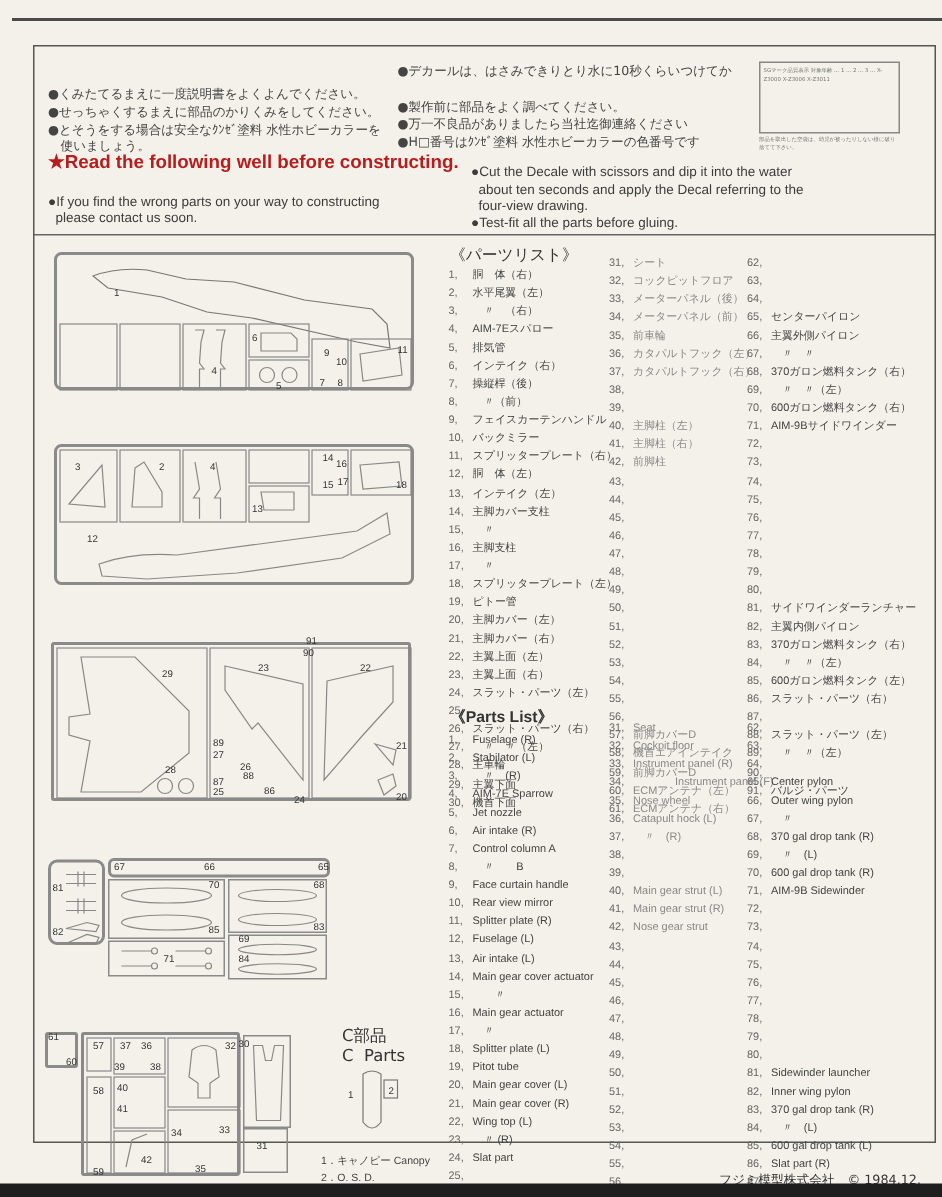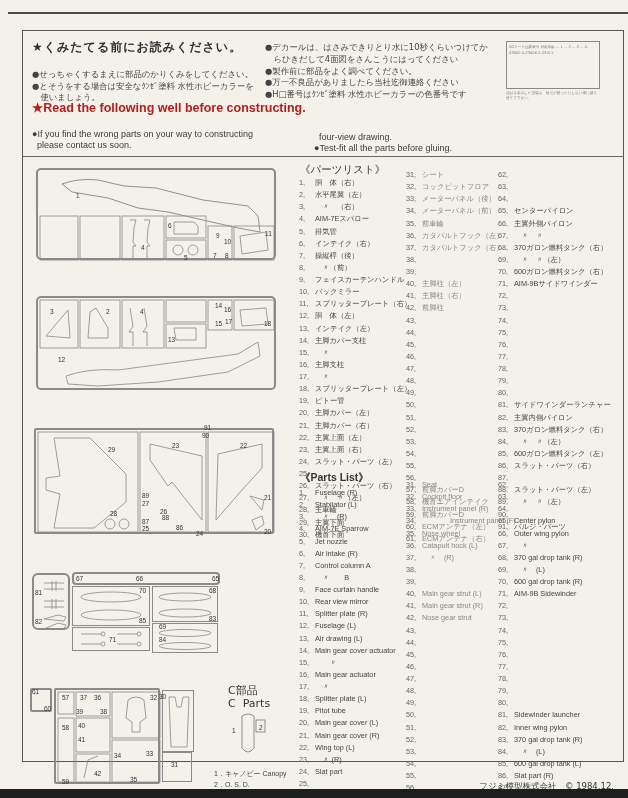--- a/index.html
+++ b/index.html
@@ -26,35 +26,36 @@
   .cparts-item{position:absolute;font-size:7px;color:#444;white-space:nowrap;font-family:"Liberation Sans",sans-serif;}
   .footer{position:absolute;right:14px;top:781px;font-size:8.5px;color:#333;}
   .bottomband{position:absolute;left:0;right:0;top:789px;height:9px;background:#1e1e1e;}
 </style>
 </head>
 <body>
 
 <div class="topline"></div>
 
 <div class="hdr">
-  <div class="jp-title">★くみたてる前にお読みください。</div>
+  <div class="jp-line" style="left:10px;top:27px">●くみたてるまえに一度説明書をよくよんでください。</div>
   <div class="jp-line" style="left:10px;top:39px">●せっちゃくするまえに部品のかりくみをしてください。</div>
   <div class="jp-line" style="left:10px;top:51px">●とそうをする場合は安全なｸﾝｾﾞ塗料 水性ホビーカラーを</div>
   <div class="jp-line" style="left:10px;top:62px">　使いましょう。</div>
 
   <div class="jp-line" style="left:243px;top:12px">●デカールは、はさみできりとり水に10秒くらいつけてか</div>
-  <div class="jp-line" style="left:243px;top:24px">　らひきだして4面図をさんこうにはってください</div>
   <div class="jp-line" style="left:243px;top:36px">●製作前に部品をよく調べてください。</div>
   <div class="jp-line" style="left:243px;top:47px">●万一不良品がありましたら当社迄御連絡ください</div>
   <div class="jp-line" style="left:243px;top:59px">●H□番号はｸﾝｾﾞ塗料 水性ホビーカラーの色番号です</div>
 
   <div class="en-title">★Read the following well before constructing.</div>
   <div class="en-line" style="left:10px;top:99px">●If you find the wrong parts on your way to constructing</div>
   <div class="en-line" style="left:10px;top:110px;white-space:pre">  please contact us soon.</div>
 
+  <div class="en-line" style="left:292px;top:79px">●Cut the Decale with scissors and dip it into the water</div>
+  <div class="en-line" style="left:292px;top:91px;white-space:pre">  about ten seconds and apply the Decal referring to the</div>
   <div class="en-line" style="left:292px;top:102px;white-space:pre">  four-view drawing.</div>
   <div class="en-line" style="left:292px;top:113px">●Test-fit all the parts before gluing.</div>
 
   <div class="smallbox">SGマーク品質表示 対象年齢 ... 1 ... 2 ... 3 ... X-Z3000 X-Z3006 X-Z3011</div>
   <div class="smallnote">部品を取出した空袋は、幼児が被ったりしない様に破り捨てて下さい。</div>
 </div>
 
 <div class="frame"></div>
 
 <div class="sprue" style="left:36px;top:168px;width:240px;height:92px">
@@ -373,21 +374,21 @@
     <div><span class="num">3,</span><span style="white-space: pre;">　〃　(R)</span></div>
     <div><span class="num">4,</span><span style="white-space: pre;">AIM-7E Sparrow</span></div>
     <div><span class="num">5,</span><span style="white-space: pre;">Jet nozzle</span></div>
     <div><span class="num">6,</span><span style="white-space: pre; text-align: right;">Air intake (R)</span></div>
     <div><span class="num">7,</span><span style="white-space: pre;">Control column A</span></div>
     <div><span class="num">8,</span><span style="white-space: pre;">　〃　　B</span></div>
     <div><span class="num">9,</span><span style="white-space: pre;">Face curtain handle</span></div>
     <div><span class="num">10,</span><span style="white-space: pre;">Rear view mirror</span></div>
     <div><span class="num">11,</span><span style="white-space: pre;">Splitter plate (R)</span></div>
     <div><span class="num">12,</span><span style="white-space: pre;">Fuselage (L)</span></div>
-    <div><span class="num">13,</span><span style="white-space: pre;">Air drawing (L)</span></div>
+    <div><span class="num">13,</span><span style="white-space: pre;">Air intake (L)</span></div>
     <div><span class="num">14,</span><span style="white-space: pre;">Main gear cover actuator</span></div>
     <div><span class="num">15,</span><span style="white-space: pre;">　　〃</span></div>
     <div><span class="num">16,</span><span style="white-space: pre;">Main gear actuator</span></div>
     <div><span class="num">17,</span><span style="white-space: pre;">　〃</span></div>
     <div><span class="num">18,</span><span style="white-space: pre;">Splitter plate (L)</span></div>
     <div><span class="num">19,</span><span style="white-space: pre;">Pitot tube</span></div>
     <div><span class="num">20,</span><span style="white-space: pre;">Main gear cover (L)</span></div>
     <div><span class="num">21,</span><span style="white-space: pre;">Main gear cover (R)</span></div>
     <div><span class="num">22,</span><span style="white-space: pre;">Wing top (L)</span></div>
     <div><span class="num">23,</span><span style="white-space: pre;">　〃 (R)</span></div>

